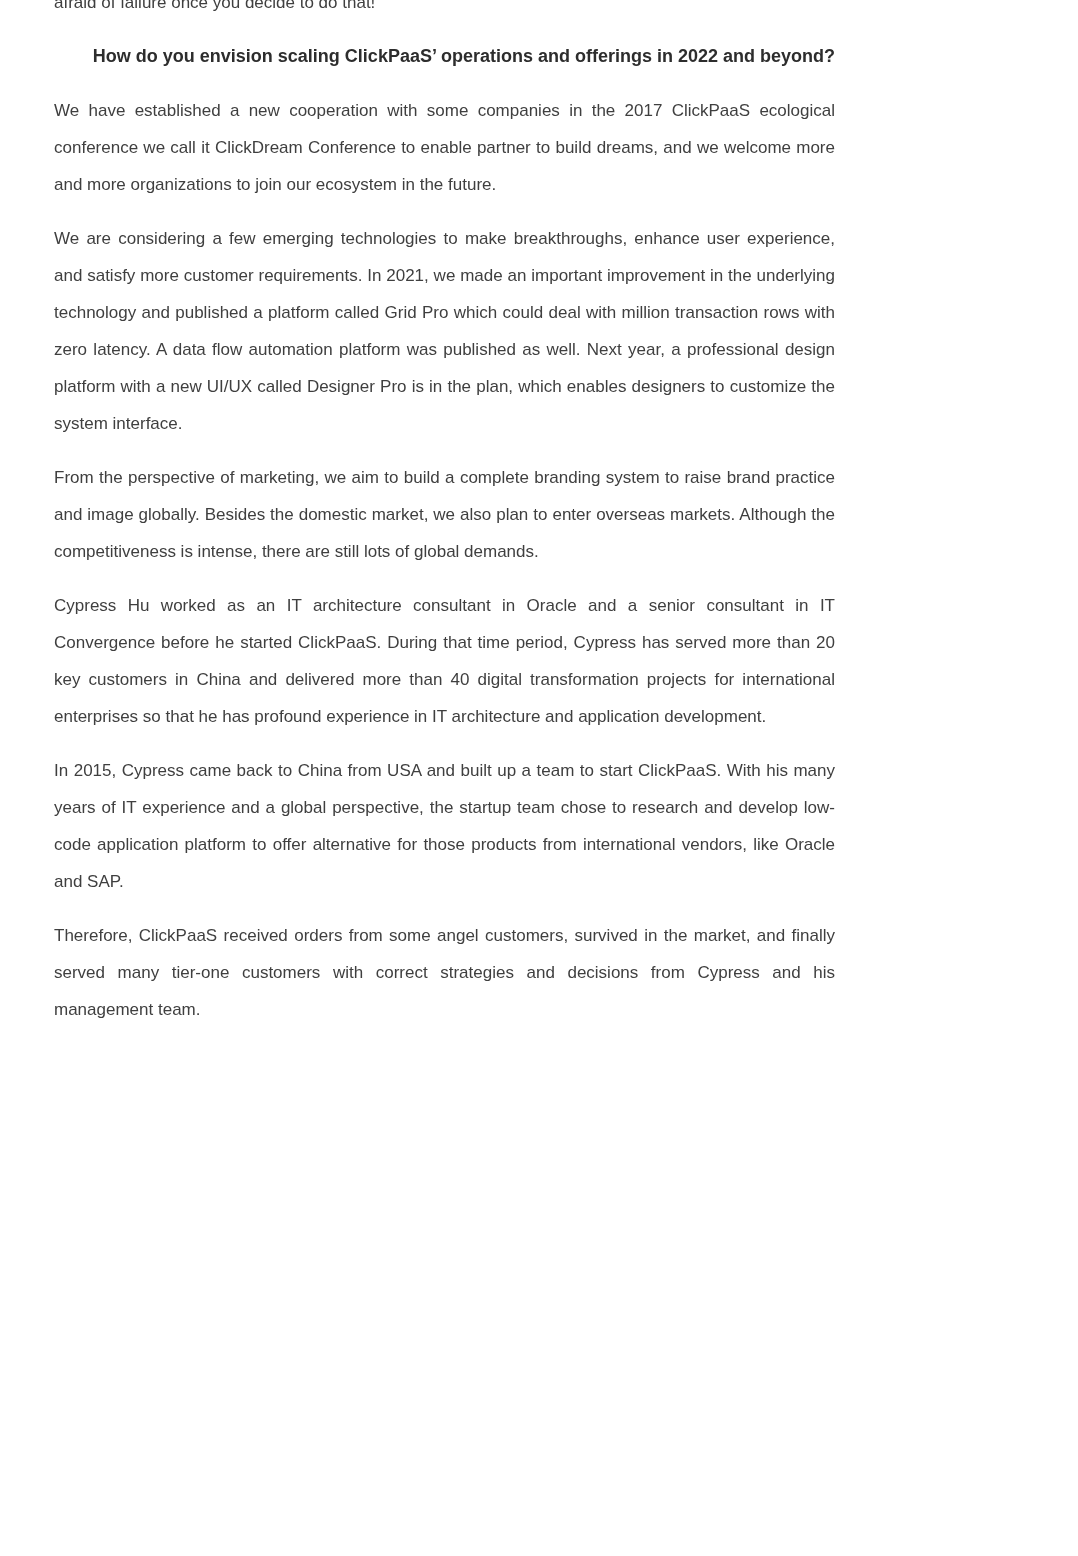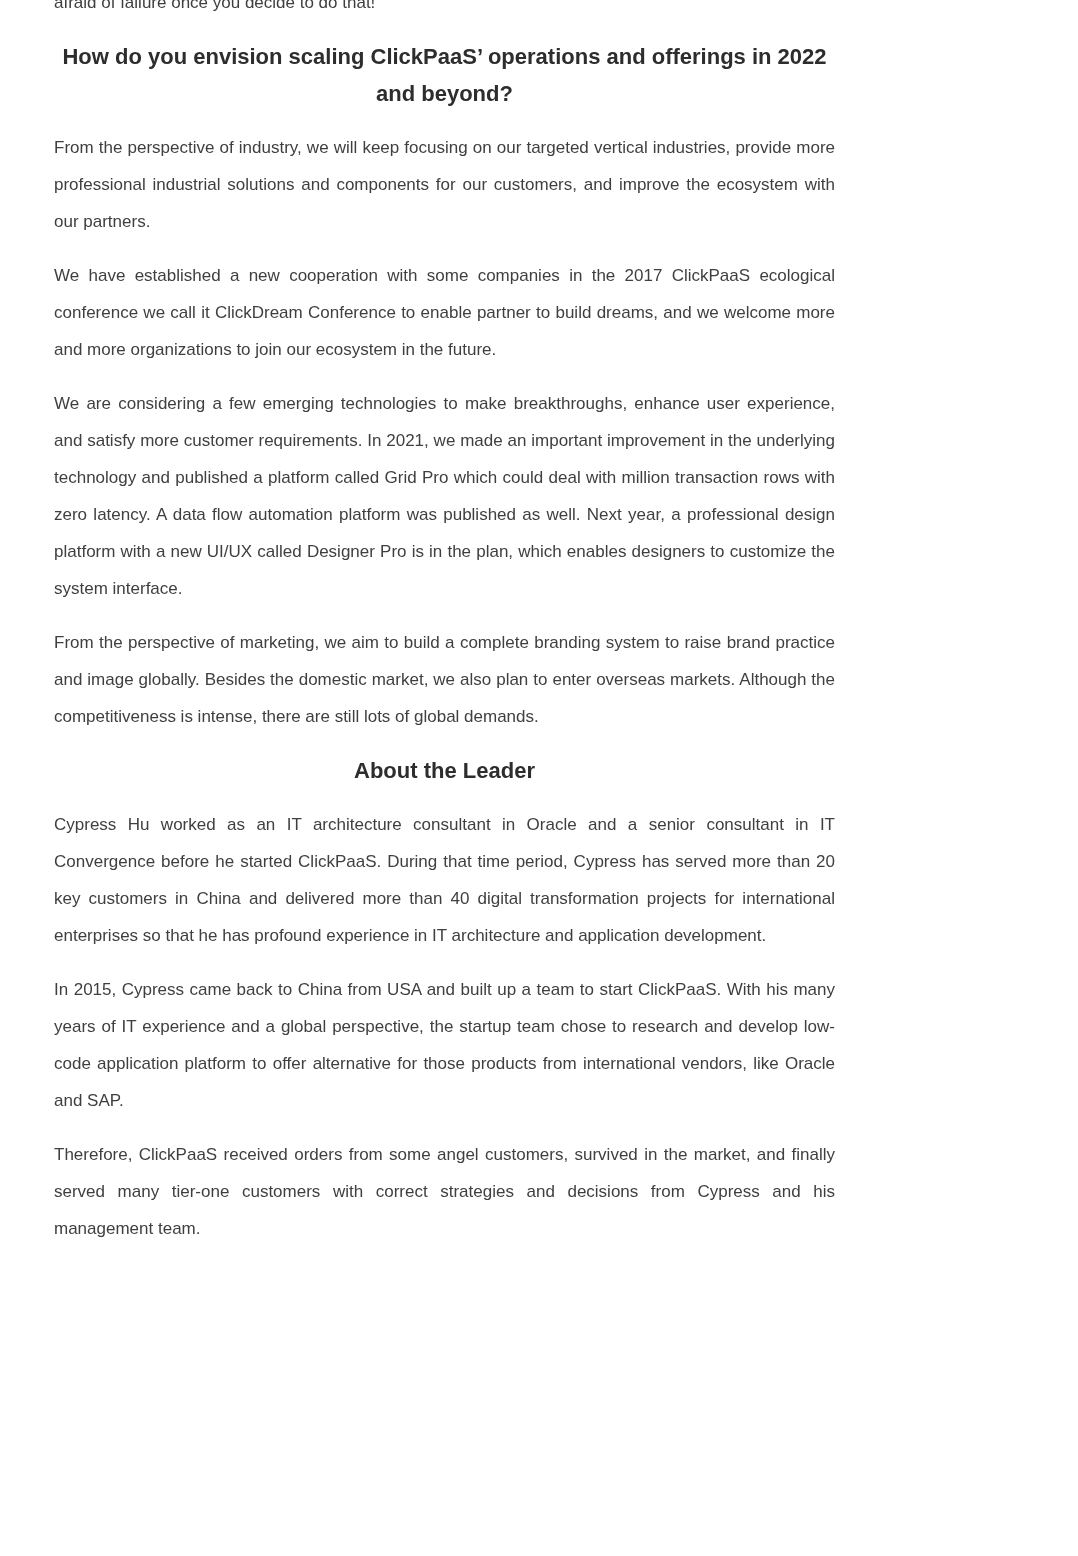--- a/index.html
+++ b/index.html
@@ -22,50 +22,48 @@
     background: #ffffff;
   }
   .article p {
     font-size: 17px;
     line-height: 37px;
     color: #3f3f3f;
     text-align: justify;
     margin: 0 0 17px 0;
   }
   .article h3 {
-    font-size: 22px;
+    font-size: 18px;
     line-height: 37px;
     font-weight: 700;
     color: #2d2d2d;
-    text-align: center;
+    text-align: right;
     margin: 0 0 17px 0;
   }
   
   .article p.clip {
     margin-top: -16px;
     text-align: left;
   }
 </style>
 </head>
 <body>
 
 <div class="article">
   <p class="clip">afraid of failure once you decide to do that!</p>
 
   <h3>How do you envision scaling ClickPaaS’ operations and offerings in 2022 and beyond?</h3>
 
-  <p>From the perspective of industry, we will keep focusing on our targeted vertical industries, provide more professional industrial solutions and components for our customers, and improve the ecosystem with our partners.</p>
 
   <p>We have established a new cooperation with some companies in the 2017 ClickPaaS ecological conference we call it ClickDream Conference to enable partner to build dreams, and we welcome more and more organizations to join our ecosystem in the future.</p>
 
   <p>We are considering a few emerging technologies to make breakthroughs, enhance user experience, and satisfy more customer requirements. In 2021, we made an important improvement in the underlying technology and published a platform called Grid Pro which could deal with million transaction rows with zero latency. A data flow automation platform was published as well. Next year, a professional design platform with a new UI/UX called Designer Pro is in the plan, which enables designers to customize the system interface.</p>
 
   <p>From the perspective of marketing, we aim to build a complete branding system to raise brand practice and image globally. Besides the domestic market, we also plan to enter overseas markets. Although the competitiveness is intense, there are still lots of global demands.</p>
 
-  <h3>About the Leader</h3>
 
   <p>Cypress Hu worked as an IT architecture consultant in Oracle and a senior consultant in IT Convergence before he started ClickPaaS. During that time period, Cypress has served more than 20 key customers in China and delivered more than 40 digital transformation projects for international enterprises so that he has profound experience in IT architecture and application development.</p>
 
   <p>In 2015, Cypress came back to China from USA and built up a team to start ClickPaaS. With his many years of IT experience and a global perspective, the startup team chose to research and develop low-code application platform to offer alternative for those products from international vendors, like Oracle and SAP.</p>
 
 
 
   <p>Therefore, ClickPaaS received orders from some angel customers, survived in the market, and finally served many tier-one customers with correct strategies and decisions from Cypress and his management team.</p>
 
 </div>

